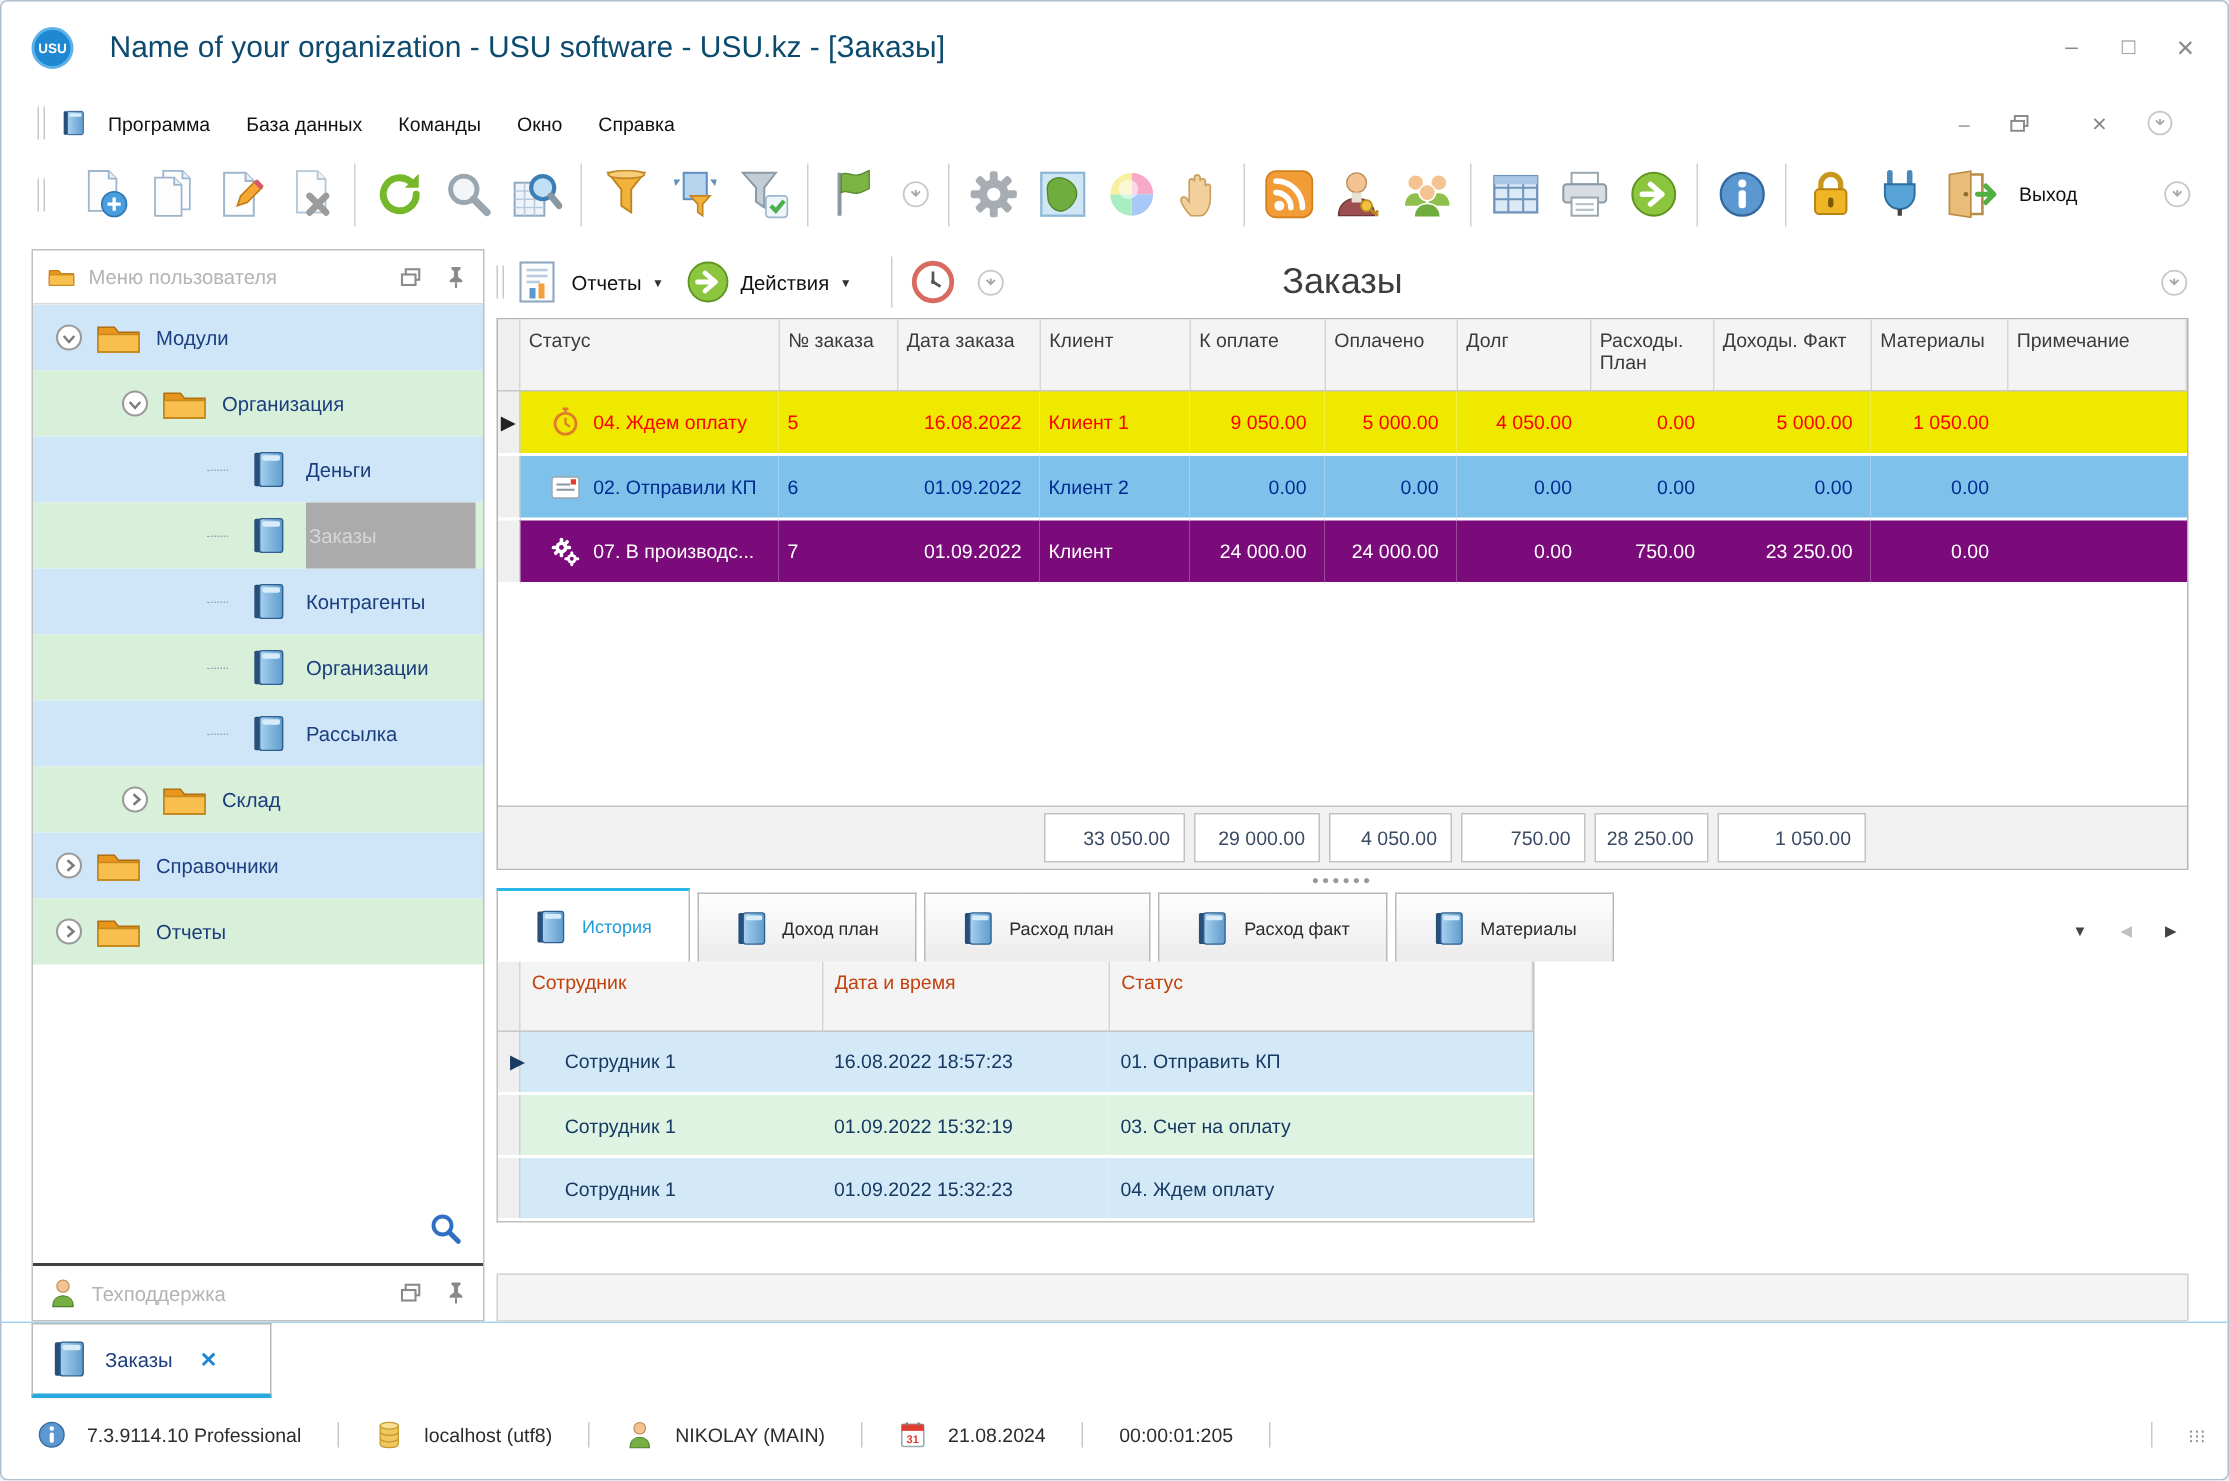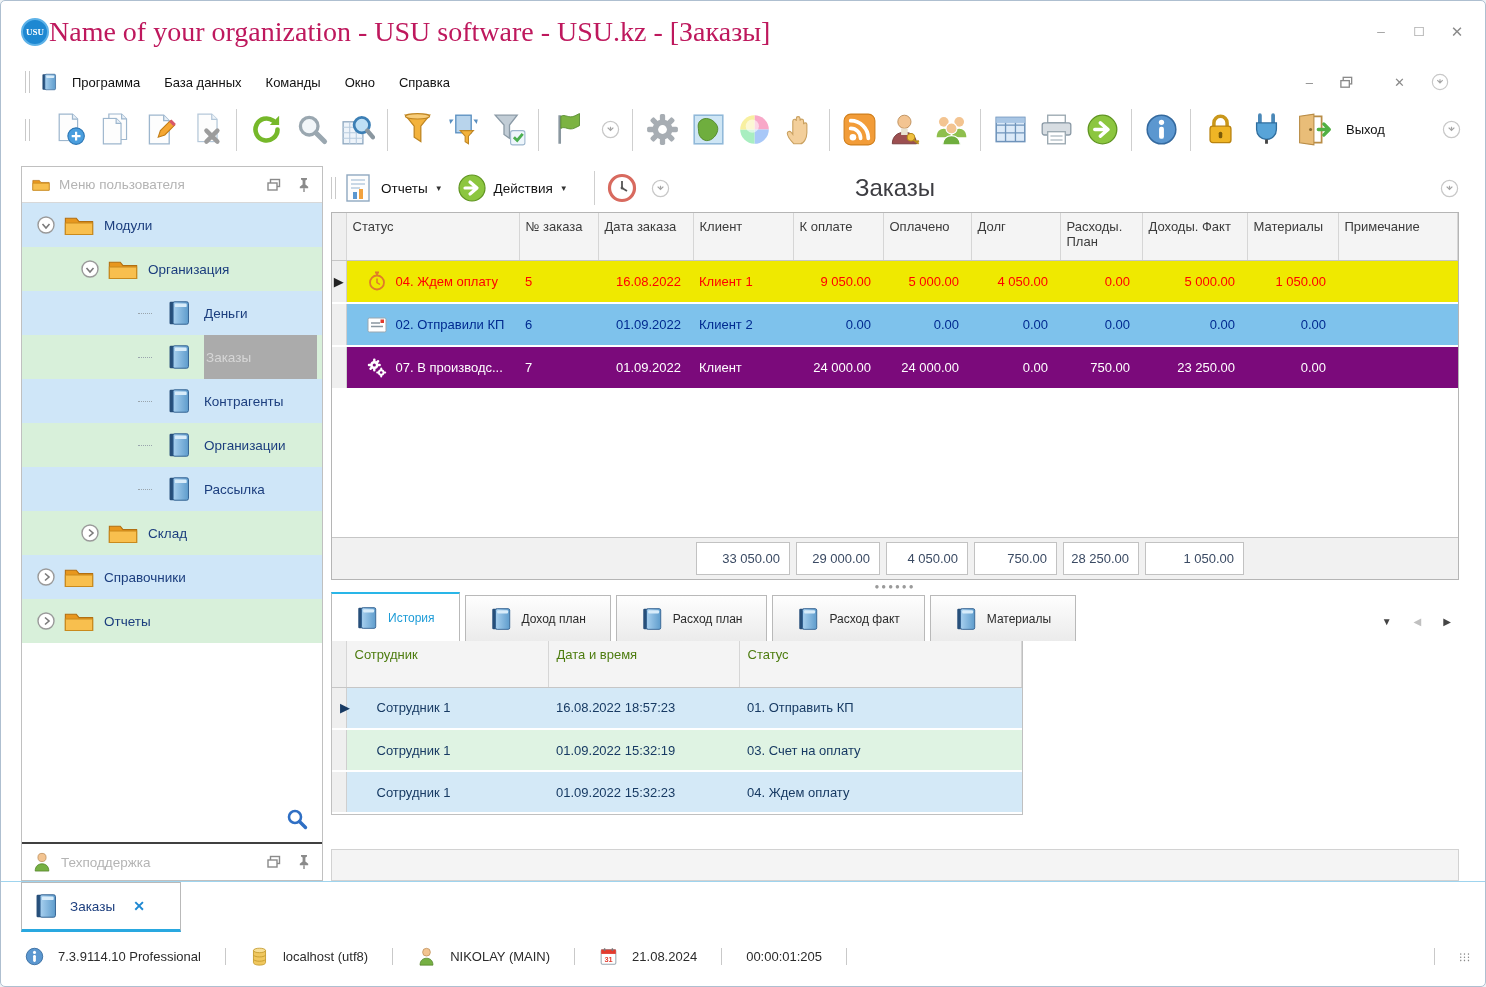--- a/index.html
+++ b/index.html
@@ -1,23 +1,23 @@
 <!DOCTYPE html>
 <html><head>
 <meta charset="utf-8">
 <style>
   * { margin:0; padding:0; box-sizing:border-box; }
   html,body { width:1486px; height:987px; background:#eef2f5; font-family:"Liberation Sans", sans-serif; font-size:13px; color:#222; }
   .window { width:1486px; height:987px; background:#fff; border:1px solid #aebfd0; border-radius:5px; overflow:hidden; position:relative; }
 
   
-  .titlebar { height:62px; display:flex; align-items:center; padding:0 20px 0 20px;font-family:Liberation Serif, serif; }
+  .titlebar { height:62px; display:flex; align-items:center; padding:0 20px 0 20px; }
   .logo { width:28px; height:28px; border-radius:50%; background:#1e88d2; color:#fff; font-size:9px; font-weight:bold;
           display:flex; align-items:center; justify-content:center; border:2px solid #5db2e8; }
-  .win-title { margin-left:0; font-size:28px; color:#be185d; flex:1; white-space:nowrap; overflow:hidden; }
+  .win-title { margin-left:24px; font-size:20px; color:#0c4a6e; flex:1; white-space:nowrap; overflow:hidden; }
   .winctl { display:flex; gap:22px; color:#8a8a8a; font-size:15px; }
   .winctl span { cursor:default; width:16px; text-align:center; }
 
   
   .menubar { height:38px; display:flex; align-items:center; padding:0 22px 0 24px; }
   .drag-handle { width:5px; height:22px; border-left:1px solid #c9c9c9; border-right:1px solid #c9c9c9; margin-right:10px; }
   .menubar .ic { width:18px; height:18px; margin-right:14px; }
   .menu-item { margin-right:24px; color:#111; cursor:default; }
   .menubar .spacer { flex:1; }
   .mdi { display:flex; gap:26px; color:#8a8a8a; font-size:13px; align-items:center; margin-right:26px; }
@@ -95,21 +95,21 @@
   .tab .ic { width:22px; height:24px; }
   .tab.active { background:#fff; border-top:2px solid #29b6e8; color:#1e9cd7; height:49px; }
   .tabs-underline { position:absolute; left:0; right:0; bottom:0; border-bottom:1px solid #c9c9c9; z-index:-1; }
   .tab-ctl { margin-left:auto; display:flex; gap:22px; align-items:center; padding:0 8px 14px 0; color:#444; font-size:10px; }
   .tab-ctl .dis { color:#c0c0c0; }
 
   
   .history-area { flex:1; display:flex; flex-direction:column; background:#fff; }
   .hist-table-wrap { width:692px; border:1px solid #c0c0c0; border-top:none; }
   .hist-head th { background:#f4f4f4; border-right:1px solid #d6d6d6; border-bottom:1px solid #c6c6c6; font-weight:normal;
-                  text-align:left; padding:6px 8px; color:#4d7c0f; height:46px; vertical-align:top; font-size:13px; }
+                  text-align:left; padding:6px 8px; color:#c2410c; height:46px; vertical-align:top; font-size:13px; }
   .hist-rows td { height:42px; border-bottom:2px solid #fff; padding:0 8px; color:#173a63; font-size:13px; }
   .h-blue td { background:#d4e9f7; } .h-green td { background:#dff3e3; }
   .h-blue td.ind, .h-green td.ind { background:#efefef; }
   .hist-filler { flex:1; }
   .hist-footer { height:32px; background:#f4f4f4; border:1px solid #d2d2d2; }
 
   
   .docrow { height:56px; display:flex; align-items:flex-start; padding-left:20px; }
   .doc-tab { width:160px; height:50px; border:1px solid #b9b9b9; border-bottom:3px solid #29a8e0; background:#fff;
              display:flex; align-items:center; gap:12px; padding:0 12px; }

